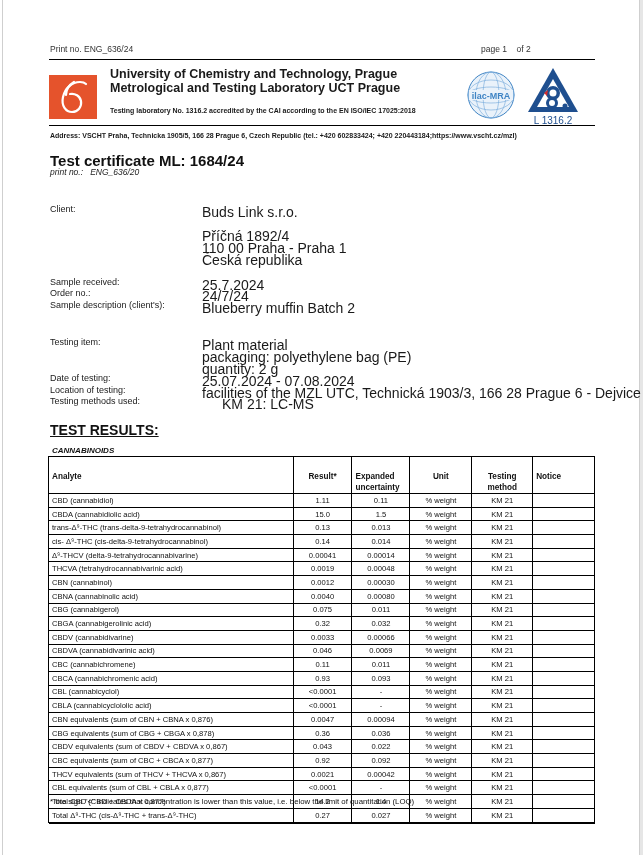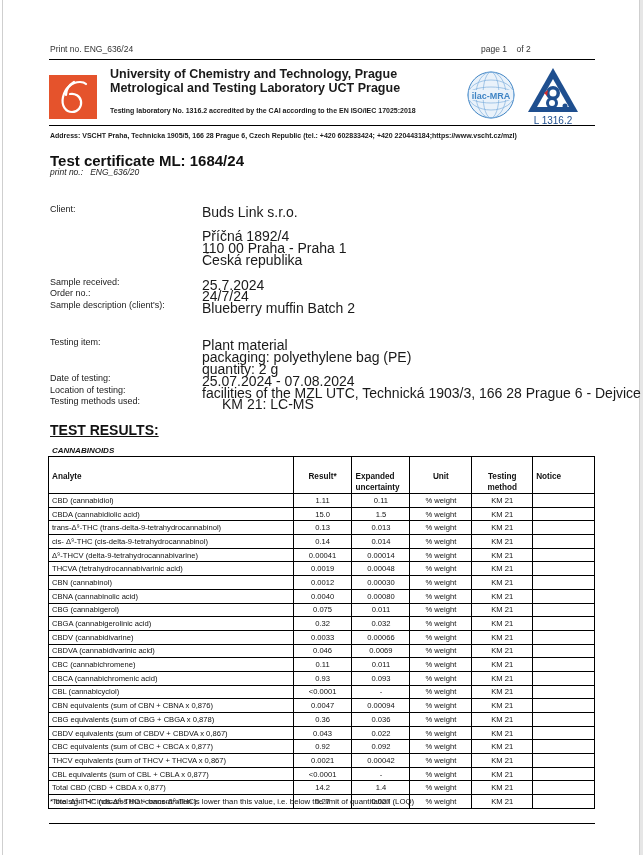--- a/index.html
+++ b/index.html
@@ -256,20 +256,28 @@
       </tr>
       <tr>
         <td>CBL (cannabicyclol)</td>
         <td class="c">&lt;0.0001</td>
         <td class="c">-</td>
         <td class="c">% weight</td>
         <td class="c">KM 21</td>
         <td></td>
       </tr>
       <tr>
+        <td>CBLA (cannabicyclololic acid)</td>
+        <td class="c">&lt;0.0001</td>
+        <td class="c">-</td>
+        <td class="c">% weight</td>
+        <td class="c">KM 21</td>
+        <td></td>
+      </tr>
+      <tr>
         <td>CBN equivalents (sum of CBN + CBNA x 0,876)</td>
         <td class="c">0.0047</td>
         <td class="c">0.00094</td>
         <td class="c">% weight</td>
         <td class="c">KM 21</td>
         <td></td>
       </tr>
       <tr>
         <td>CBG equivalents (sum of CBG + CBGA x 0,878)</td>
         <td class="c">0.36</td>

